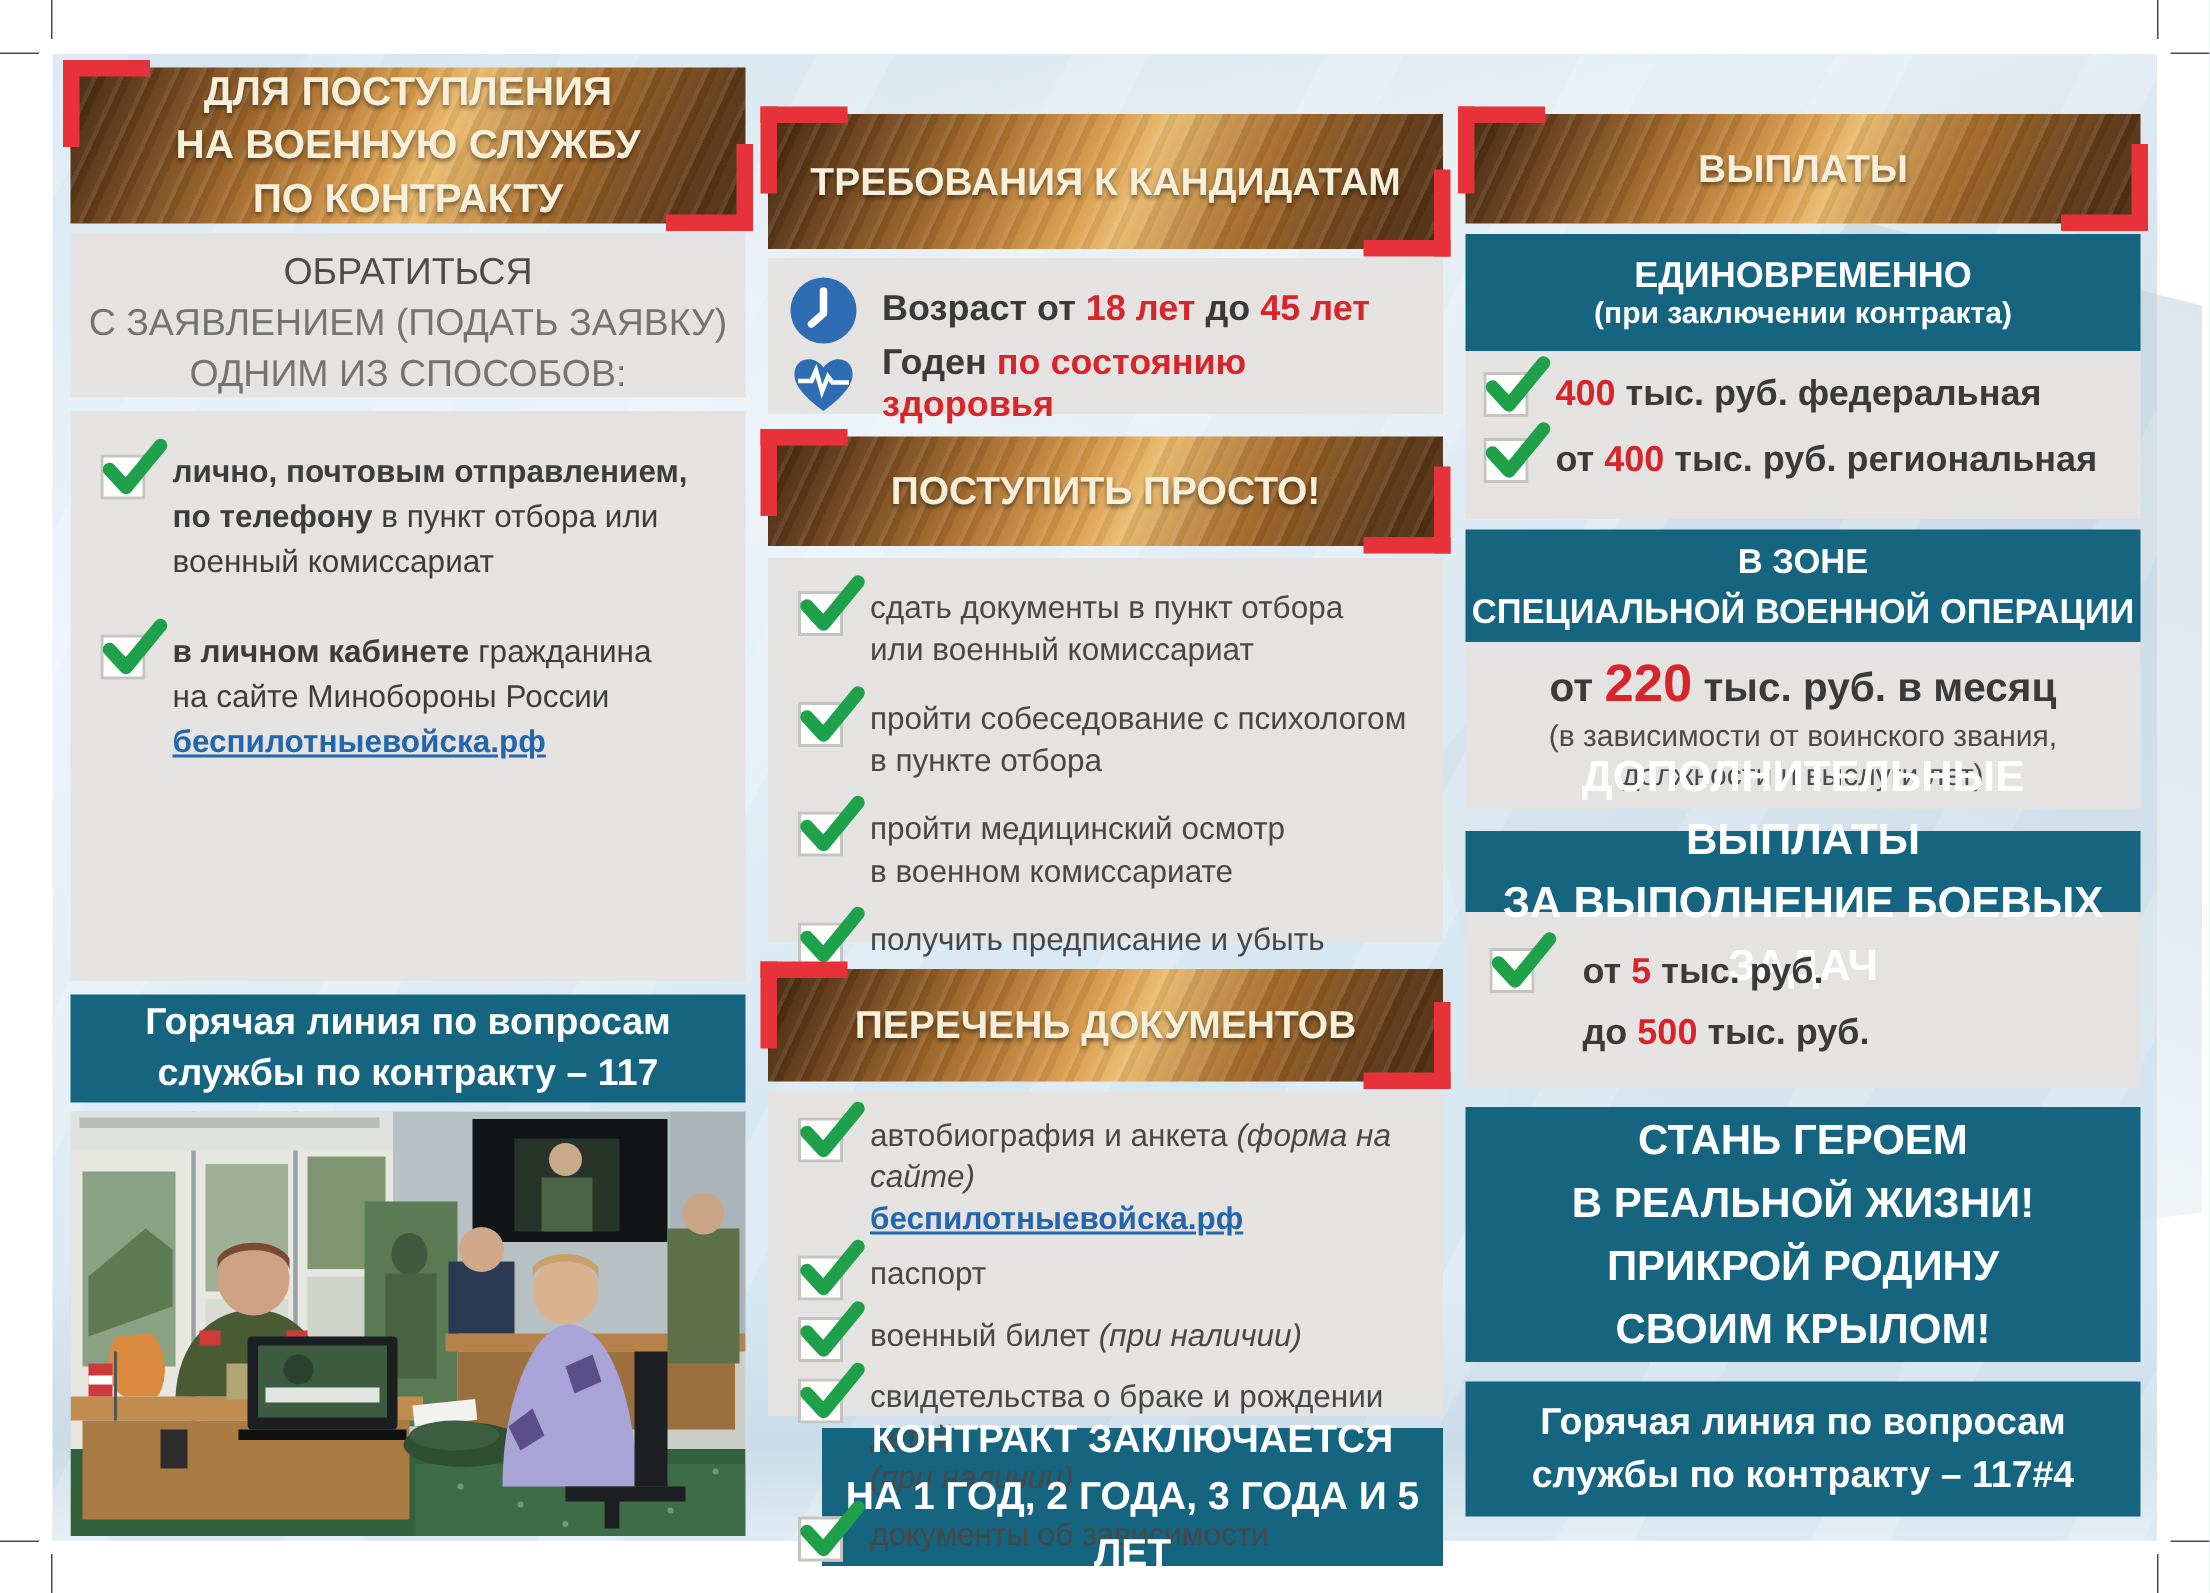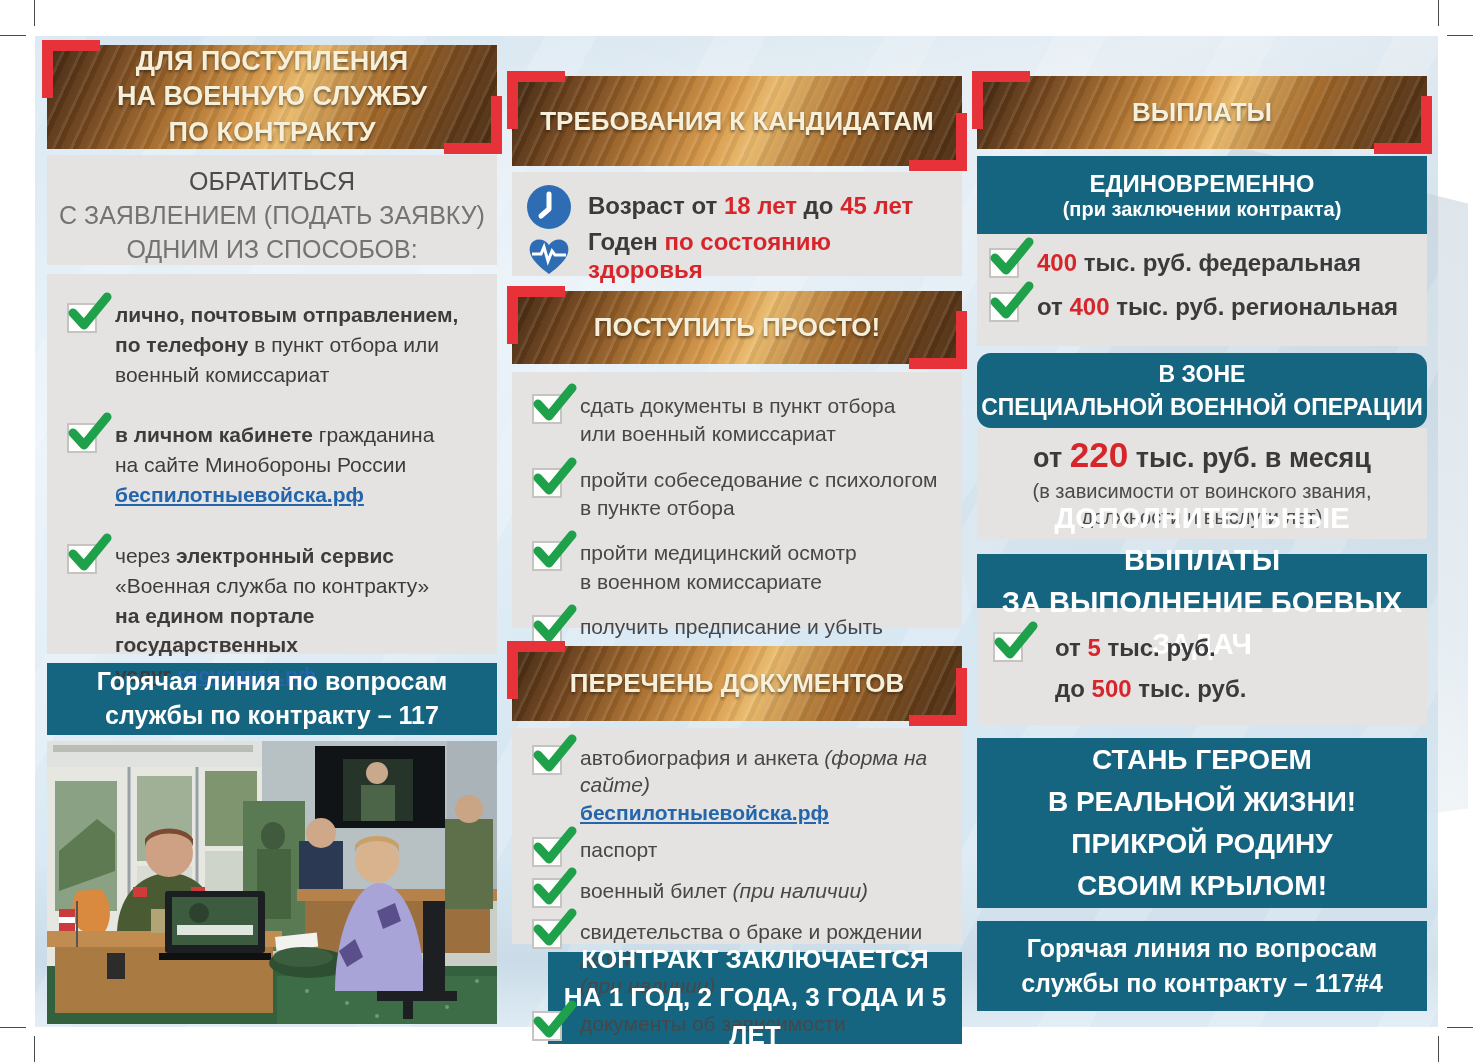--- a/index.html
+++ b/index.html
@@ -83,21 +83,21 @@
   .d-row { display:flex; gap:18px; margin-bottom:10px; align-items:flex-start; }
   .d-row .cb { margin-top:1px; }
   #contract-banner { margin-top:8px; height:92px; font-size:26px; line-height:1.45;margin-left:36px; }
   
   #right-header { margin-top:40px; height:73px; font-size:26px; }
   #lump-title { margin-top:7px; height:78px; }
   #lump-title .t1 { font-size:24px; }
   #lump-title .t2 { font-size:20px; }
   #lump-box { height:112px; padding:14px 8px 0 12px; font-size:24px; color:#3a3a3a; }
   .lump-row { display:flex; gap:18px; align-items:center; margin-bottom:14px; }
-  #svo-title { margin-top:7px; height:75px; font-size:23px; line-height:1.4;border-radius:14px; }
+  #svo-title { margin-top:7px; height:75px; font-size:23px; line-height:1.4; }
   #svo-box { height:111px; display:flex; flex-direction:column; align-items:center; justify-content:center; text-align:center; }
   #svo-amount { font-size:27px; color:#3a3a3a; }
   #svo-note { font-size:20px; color:#4a4a4a; line-height:1.3; margin-top:4px; }
   #bonus-title { margin-top:15px; height:54px; font-size:29px; line-height:1.45; }
   #bonus-box { height:117px; padding:20px 8px 0 16px; font-size:24px; color:#3a3a3a; }
   .bonus-row { display:flex; gap:32px; align-items:flex-start; }
   .bonus-row .cb { margin-top:4px; }
   .bonus-row .txt { line-height:1.7; }
   #hero-box { margin-top:13px; height:170px; font-size:28px; line-height:1.5; }
   #right-hotline { margin-top:13px; height:90px; font-size:25px; line-height:1.4; }
@@ -148,31 +148,20 @@
       <div class="m-row">
         <span class="cb">
             <svg viewBox="0 0 44 40">
               <path d="M5 21 L16 33 L39 5" fill="none" stroke="#1fa14b" stroke-width="9" stroke-linecap="round" stroke-linejoin="round"></path>
             </svg>
           </span>
         <div class="pre"><span class="seg-b">в личном кабинете</span><span class="seg-r"> гражданина
 на сайте Минобороны России
 </span><span class="seg-link">беспилотныевойска.рф</span></div>
       </div>
-      <div class="m-row">
-        <span class="cb">
-            <svg viewBox="0 0 44 40">
-              <path d="M5 21 L16 33 L39 5" fill="none" stroke="#1fa14b" stroke-width="9" stroke-linecap="round" stroke-linejoin="round"></path>
-            </svg>
-          </span>
-        <div class="pre"><span class="seg-r">через </span><span class="seg-b">электронный сервис</span><span class="seg-r">
-«Военная служба по контракту»
-</span><span class="seg-b">на едином портале государственных
-услуг  </span><span class="seg-link">госуслуги.рф</span></div>
-      </div>
     </div>
 
     <div class="teal" id="left-hotline">
       <div class="pre">Горячая линия по вопросам
 службы по контракту – 117</div>
     </div>
 
     <div id="photo">
       <svg viewBox="0 0 450 283" preserveAspectRatio="none">
         <rect x="0" y="0" width="450" height="283" fill="#c9cfc6"></rect>

